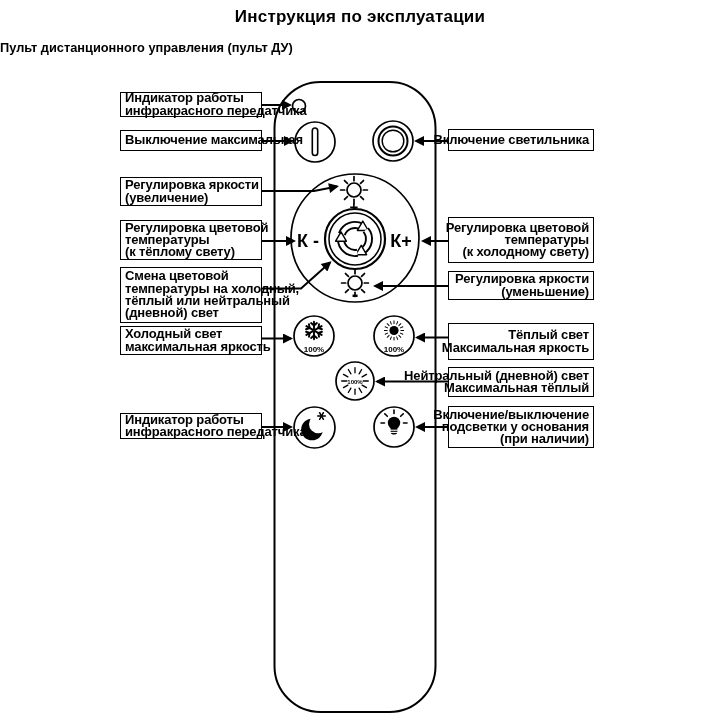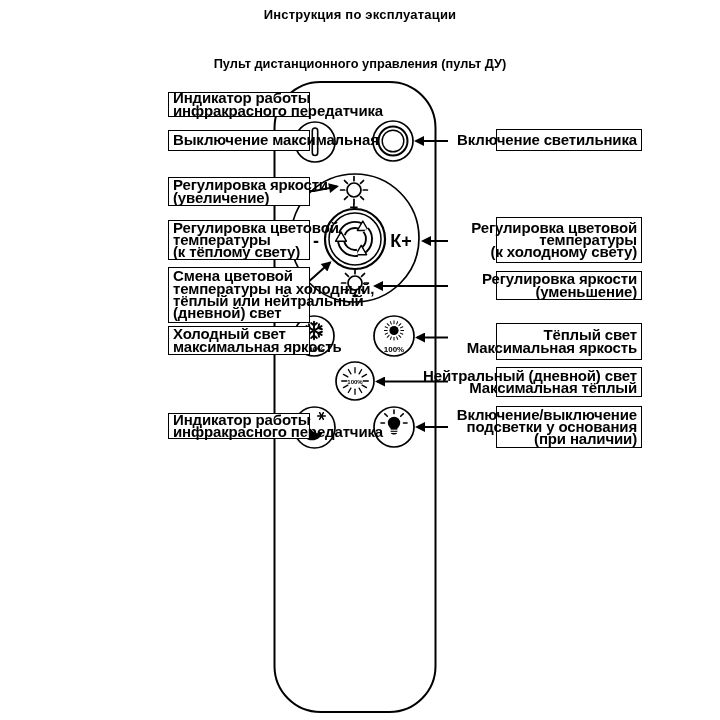--- a/index.html
+++ b/index.html
@@ -1,25 +1,25 @@
 <!DOCTYPE html>
 <html lang="ru"><head>
 <meta charset="utf-8">
 <style>
   html,body{margin:0;padding:0;background:#fff;}
   .canvas{position:relative;width:720px;height:720px;background:#fff;overflow:hidden;
           font-family:"Liberation Sans","DejaVu Sans",sans-serif;color:#000;}
   .title{position:absolute;left:0;top:7px;width:720px;text-align:center;
-         font-size:13px;font-weight:bold;letter-spacing:.2px;}
-  .subtitle{position:absolute;left:0;top:56px;width:720px;text-align:center;
+         font-size:17px;font-weight:bold;letter-spacing:.2px;}
+  .subtitle{position:absolute;left:0;top:40px;width:720px;
             font-size:12.8px;font-weight:bold;}
   .diagram{position:absolute;left:0;top:0;}
   .label{position:absolute;box-sizing:border-box;border:1.6px solid #000;background:#fff;
-         font-size:15px;font-weight:bold;line-height:12.3px;letter-spacing:-0.15px;
-         display:flex;align-items:center;white-space:pre;padding:1px 4px;margin-left:48px;}
+         font-size:13px;font-weight:bold;line-height:12.3px;letter-spacing:-0.15px;
+         display:flex;align-items:center;white-space:pre;padding:1px 4px;}
   .label.left-col{left:120px;width:142px;text-align:left;justify-content:flex-start;}
   .label.right-col{left:448px;width:146px;text-align:right;justify-content:flex-end;}
   
   .oln{fill:#fff;stroke:#000;stroke-width:1.7;}
   .oln-n{fill:none;stroke:#000;stroke-width:1.7;}
   .ray{stroke:#000;stroke-width:1.7;stroke-linecap:round;}
   .wray{stroke:#000;stroke-width:1;stroke-linecap:round;}
   .nray{stroke:#000;stroke-width:1.3;stroke-linecap:round;}
   .flk{stroke:#000;stroke-width:1.9;stroke-linecap:round;fill:none;}
   .conn{fill:none;stroke:#000;stroke-width:2;}

